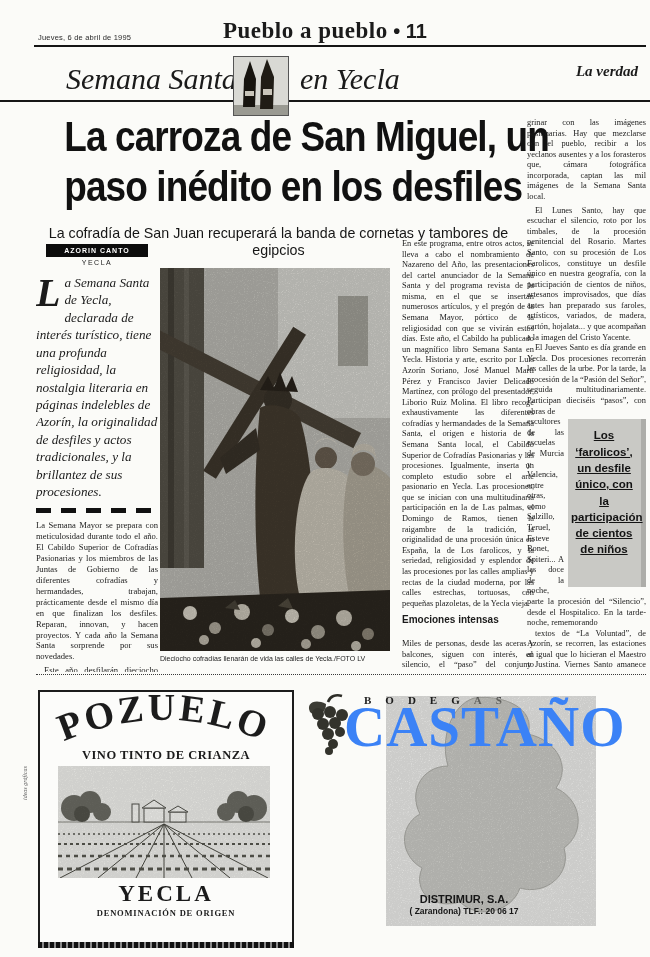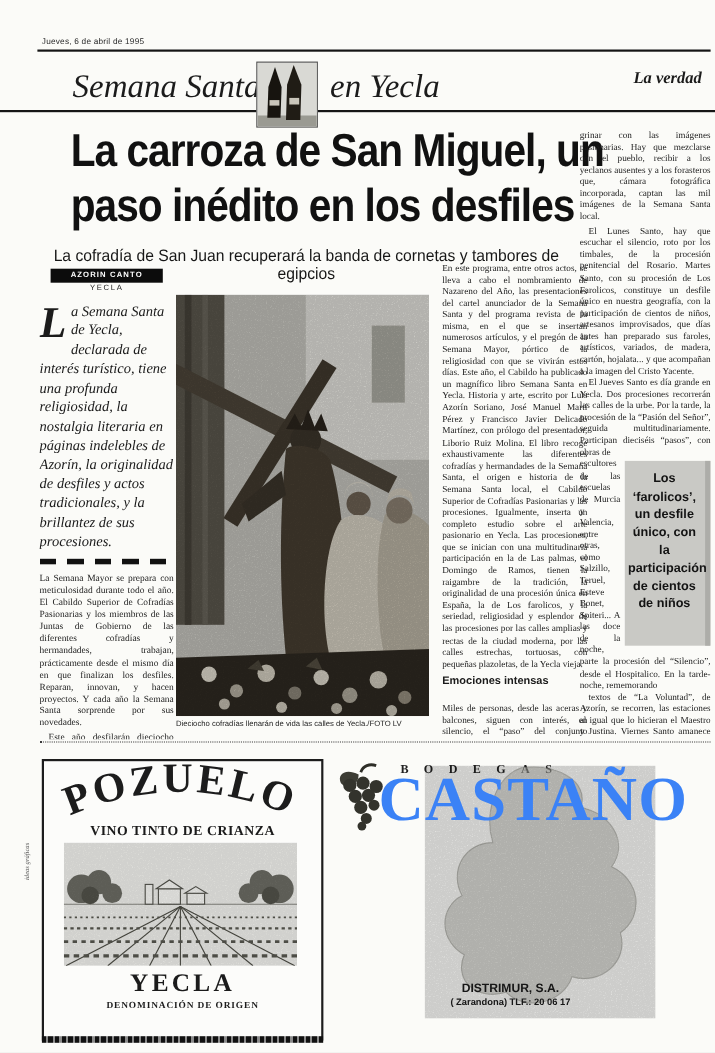--- a/index.html
+++ b/index.html
@@ -33,21 +33,21 @@
   .byline-bar{width:102px;margin:0 auto;background:#0c0c0c;color:#fff;text-align:center;
               font:bold 7px/1 "Liberation Sans",sans-serif;letter-spacing:1px;padding:3px 0;}
   .byline-place{text-align:center;font:7px "Liberation Sans",sans-serif;letter-spacing:1.5px;margin:2px 0 8px;}
   .lead{font:italic 13.2px/1.32 "Liberation Serif",serif;text-align:left;}
   .dropcap{float:left;font:italic bold 40px/0.8 "Liberation Serif",serif;margin:3px 4px 0 0;}
   .dash-rule{height:5px;margin:8px 0 7px;background:repeating-linear-gradient(90deg,#111 0 15px,transparent 15px 25px);}
   .sect-h2{font:bold 10px "Liberation Sans",sans-serif;margin:5px 0 14px;text-align:left;}
   
   .pullquote{float:right;width:66px;margin:2px 0 3px 4px;padding:8px 4px 8px 3px;background:#c9c9c5;
              border-right:5px solid #adada9;text-align:center;
-             font:bold 11.5px/1.42 "Liberation Sans",sans-serif;color:#131313;min-height:152px;}
+             font:bold 11.5px/1.42 "Liberation Sans",sans-serif;color:#131313;min-height:152px;text-decoration:underline;}
   .clear{clear:both;}
   
   .photo{position:absolute;left:160px;top:268px;width:230px;height:383px;background:#c9c9c3;}
   .caption{position:absolute;left:160px;top:655px;width:240px;font:7px "Liberation Sans",sans-serif;color:#222;}
   
   .dot-rule{position:absolute;left:36px;width:610px;border-top:1.5px dotted #3a3a3a;}
   
   .ad-pozuelo{position:absolute;left:38px;top:690px;width:252px;height:252px;border:2px solid #1c1c1c;background:#fcfcfa;}
   .poz-strip{position:absolute;left:-2px;right:-2px;bottom:-4px;height:6px;
              background:repeating-linear-gradient(90deg,#111 0 4px,#8a8a8a 4px 6px);}
@@ -71,20 +71,23 @@
   .cast-dist .l3{font-size:8.5px;font-weight:bold;margin-top:1px;}
   .cast-map{position:absolute;left:88px;top:8px;z-index:1;}
   .cast-grapes{position:absolute;left:4px;top:4px;z-index:3;}
 </style>
 </head>
 <body>
 
 <div class="page">
 
   <div class="hdr-date">Jueves, 6 de abril de 1995</div>
+  <div class="hdr-center">
+    <span class="hdr-section">Pueblo a pueblo</span><span class="hdr-page"> • 11</span>
+  </div>
   <div class="hdr-mast">La verdad</div>
   <div class="hdr-rule"></div>
 
   <div class="ban-left">Semana Santa</div>
   <div class="ban-rule"></div>
   <div class="ban-img">
     <svg width="54" height="58" viewBox="0 0 54 58">
       <rect x="0" y="0" width="54" height="58" fill="#d9d9d4"></rect>
       <rect x="0" y="48" width="54" height="10" fill="#9a9a92"></rect>
       <polygon points="16,4 22,22 21,50 9,50 10,22" fill="#17140f"></polygon>

